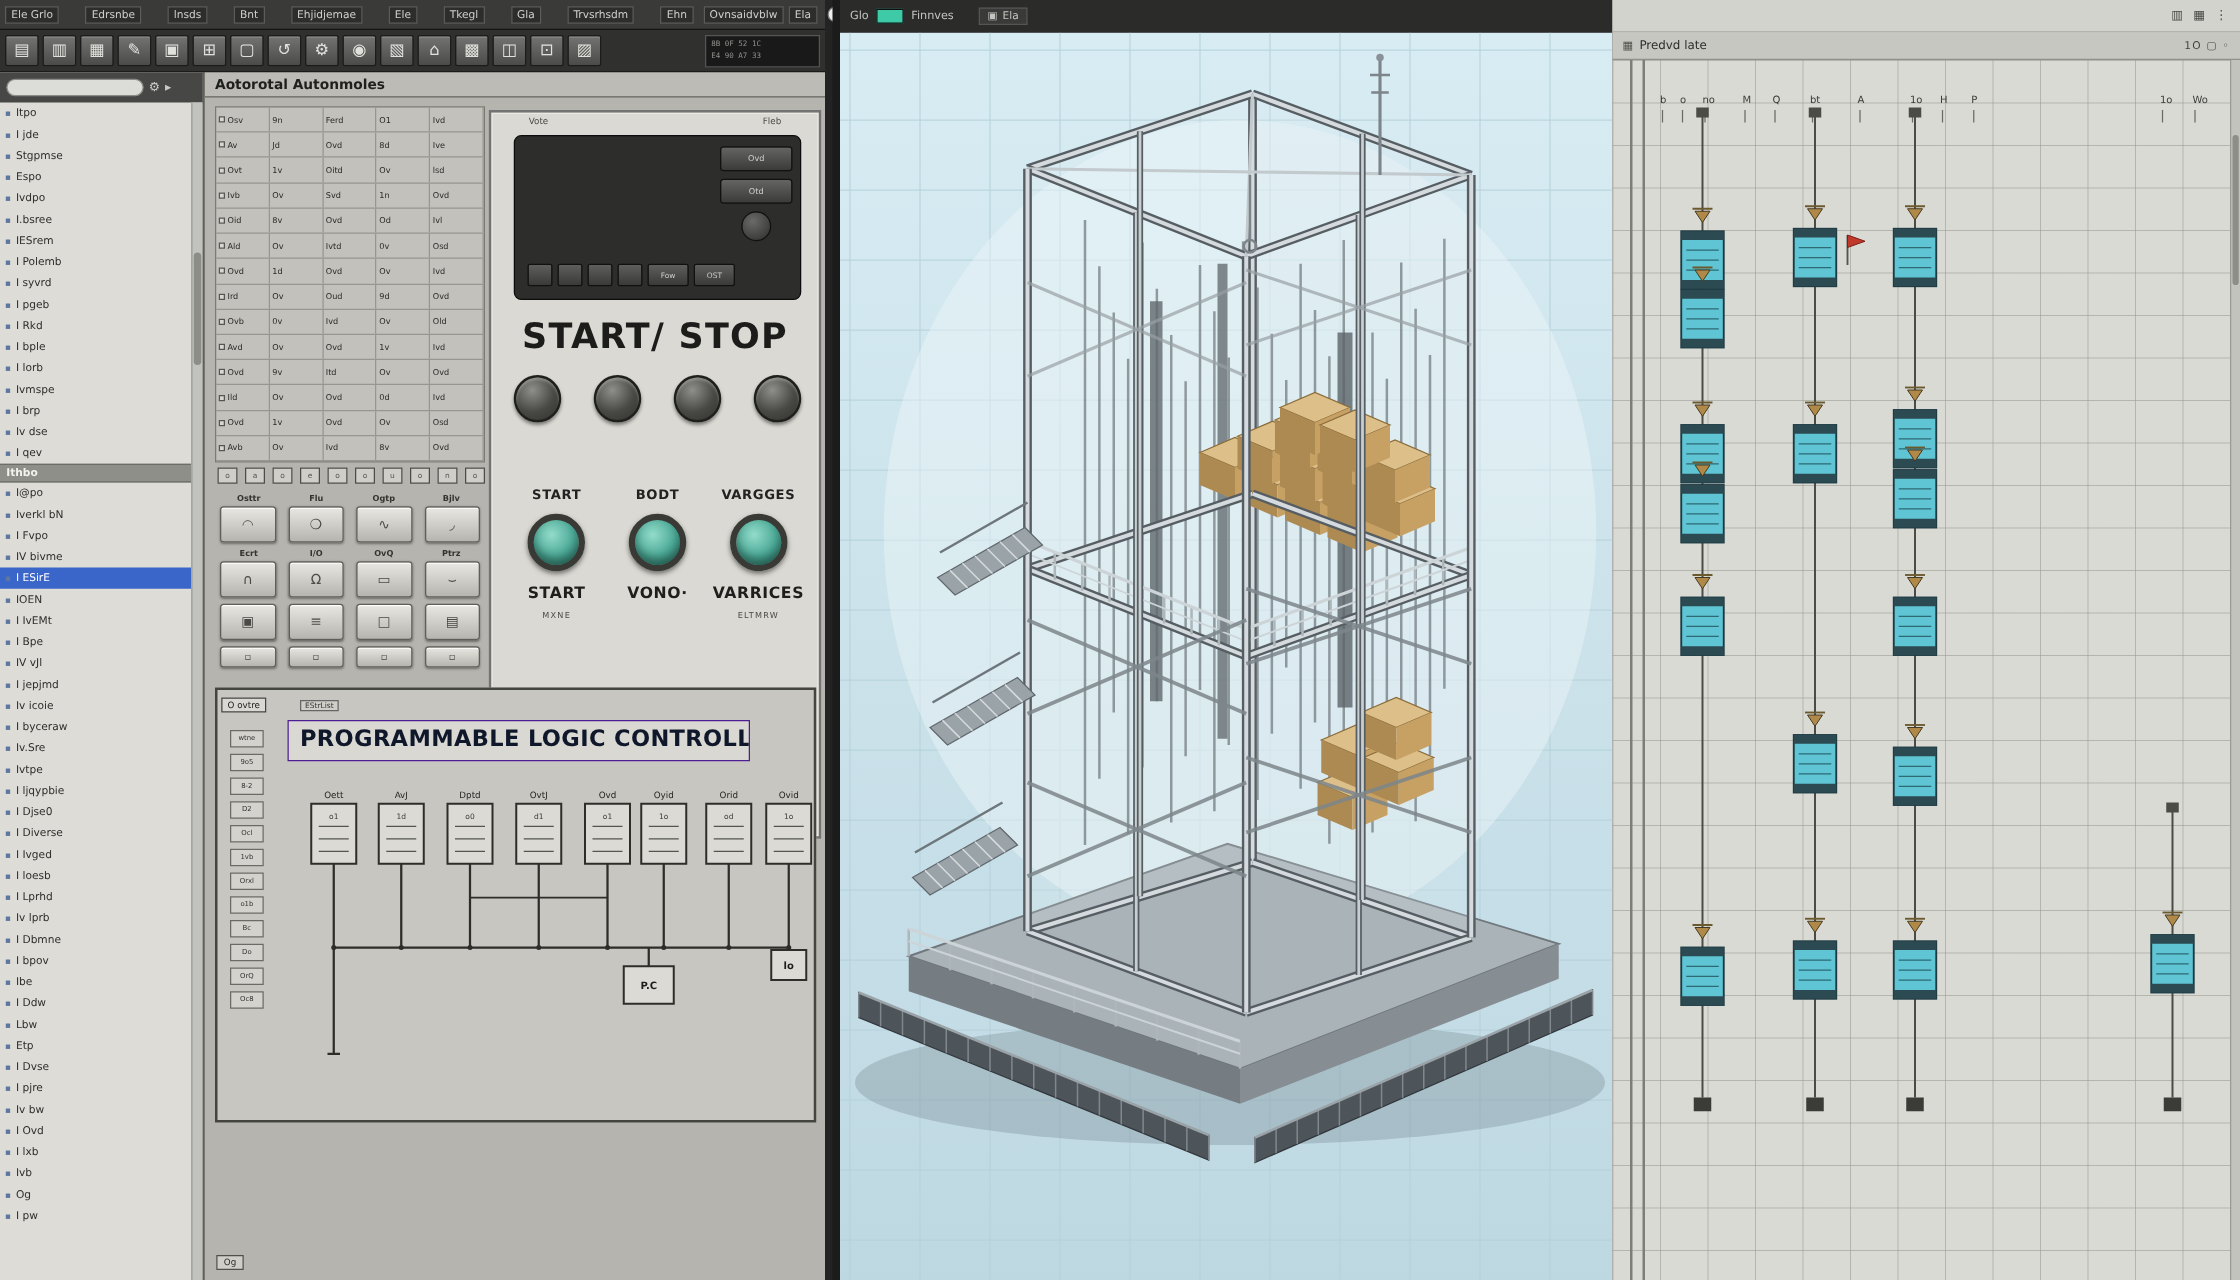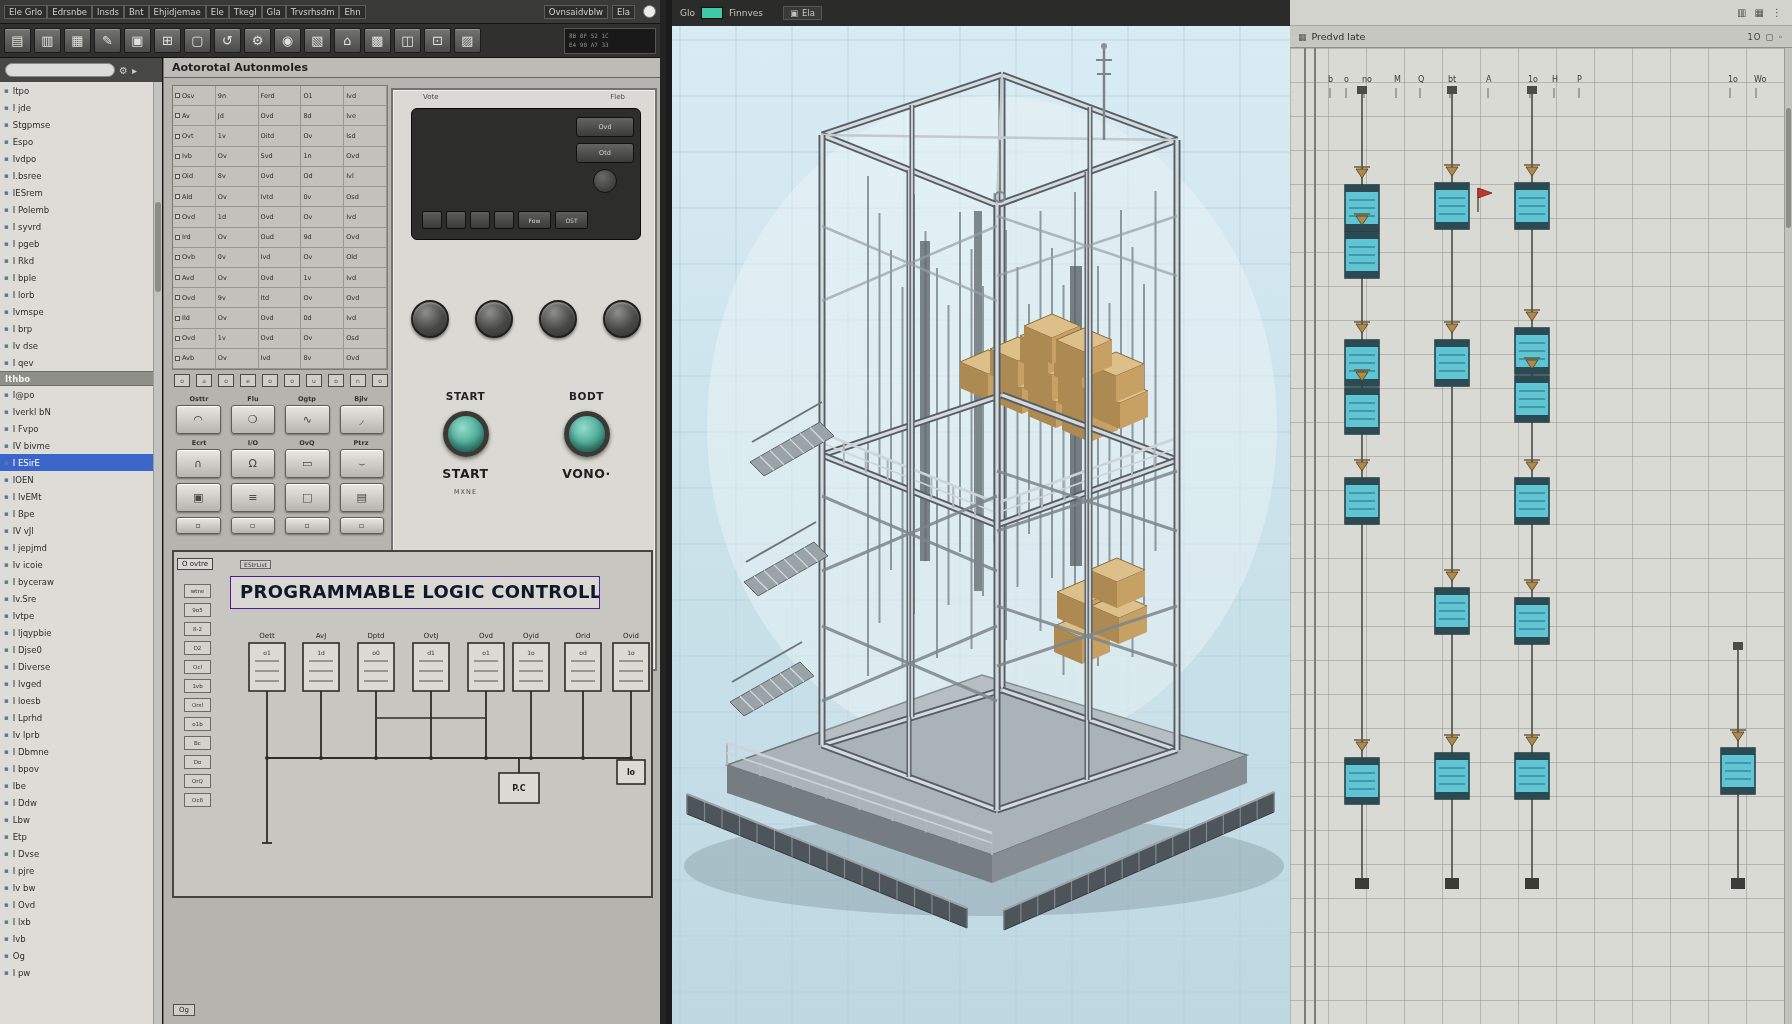--- a/index.html
+++ b/index.html
@@ -94,21 +94,21 @@
 .rp-scroll{position:absolute;right:0;top:48px;width:8px;height:976px;background:#c3c3be;border-left:1px solid #9a9a94}
 .rp-scroll .thumb{position:absolute;left:1px;right:1px;top:60px;height:120px;background:#8e8e88;border-radius:3px}
 </style>
 </head>
 <body>
 
 <div class="app">
 
   <div class="ide">
     <div class="menubar">
-      <div class="menu-items" style="display:flex;gap:0">
+      <div class="menu-items" style="display:flex;gap:21px">
           <span class="menu-item">Ele Grlo</span>
           <span class="menu-item">Edrsnbe</span>
           <span class="menu-item">lnsds</span>
           <span class="menu-item">Bnt</span>
           <span class="menu-item">Ehjidjemae</span>
           <span class="menu-item">Ele</span>
           <span class="menu-item">Tkegl</span>
           <span class="menu-item">Gla</span>
           <span class="menu-item">Trvsrhsdm</span>
           <span class="menu-item">Ehn</span>
@@ -691,38 +691,45 @@
             </div>
           <div class="bezel-bottom">
               <div class="bz-sq"></div>
               <div class="bz-sq"></div>
               <div class="bz-sq"></div>
               <div class="bz-sq"></div>
               <div class="bz-wide">Fow</div>
               <div class="bz-wide">OST</div>
             </div>
         </div>
+        <div class="startstop">START/ STOP</div>
         <div class="dark-btns">
             <div class="dbtn"></div>
             <div class="dbtn"></div>
             <div class="dbtn"></div>
             <div class="dbtn"></div>
           </div>
         <div class="green-row">
             <div class="gcol">
               <div class="g-top">START</div>
               <div class="gbtn"></div>
               <div class="g-bottom">START</div>
               <div class="g-sub">MXNE</div>
             </div>
             <div class="gcol">
               <div class="g-top">BODT</div>
               <div class="gbtn"></div>
               <div class="g-bottom">VONO·</div>
               <div class="g-sub"></div>
+            </div>
+            <div class="gcol">
+              <div class="g-top">VARGGES</div>
+              <div class="gbtn"></div>
+              <div class="g-bottom">VARRICES</div>
+              <div class="g-sub">ELTMRW</div>
             </div>
           </div>
       </div>
 
       <div class="plc">
         <span class="plc-chip">O ovtre</span>
         <span class="plc-chip2">EStrList</span>
         <div class="plc-side">
             <div class="plc-cell">wtne</div>
             <div class="plc-cell">9o5</div>

